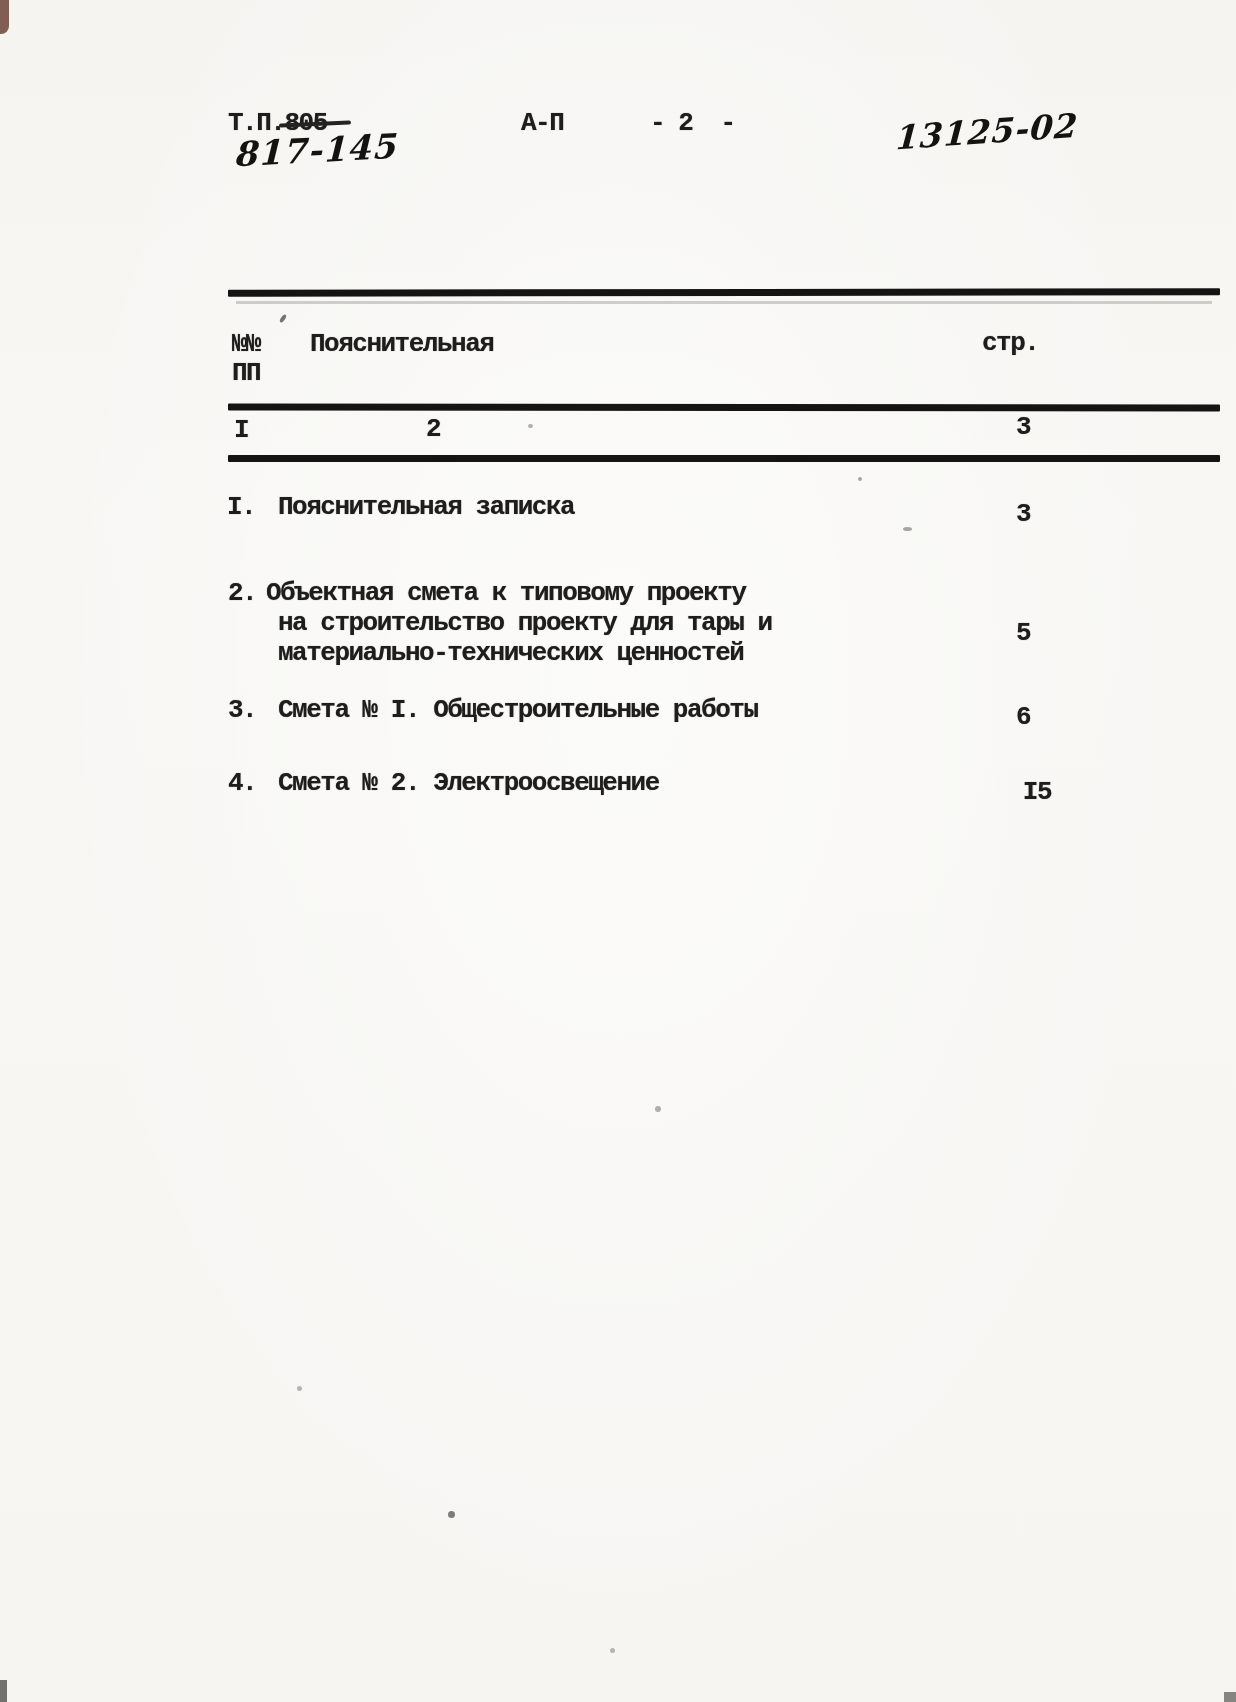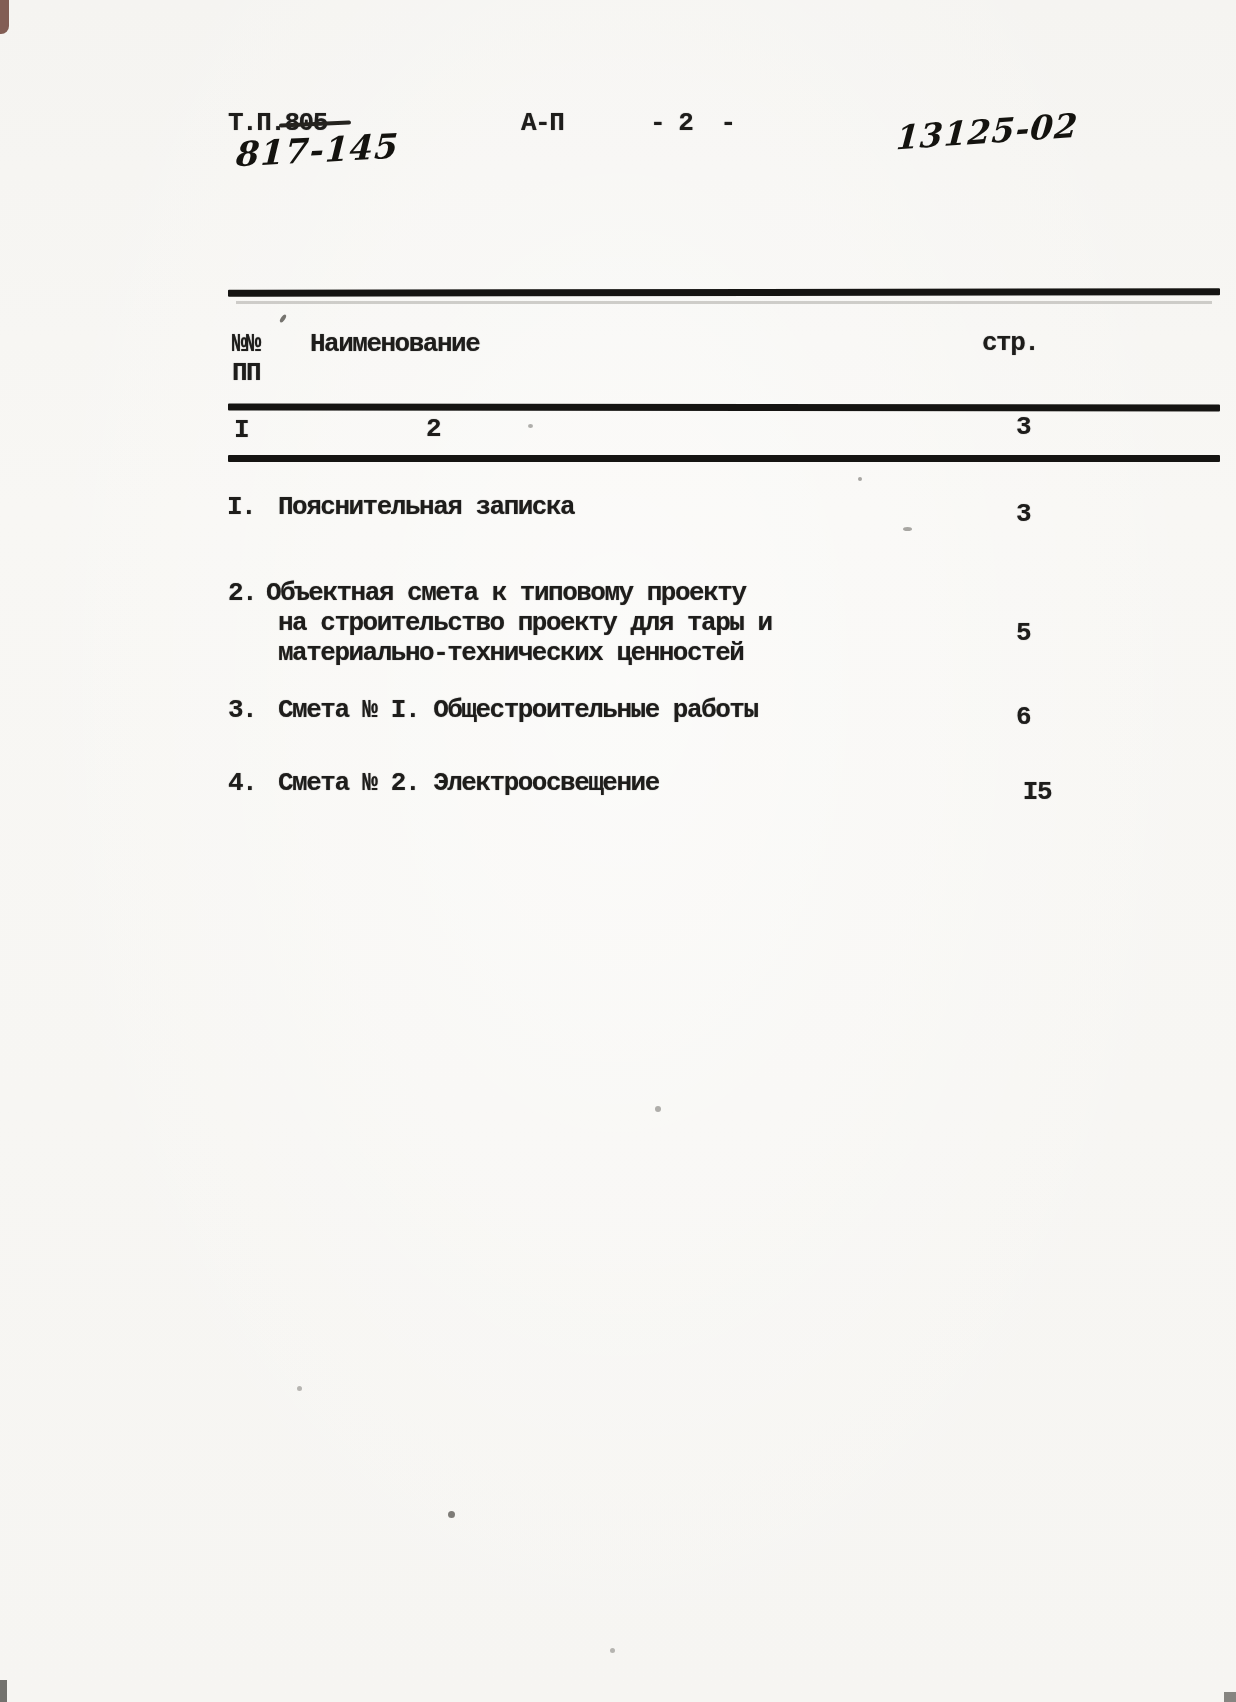--- a/index.html
+++ b/index.html
@@ -82,21 +82,21 @@
   <div class="abs hand" style="left:896px;top:115px;font-size:33px;transform:rotate(-4deg) skewX(-8deg);">13125-02</div>
 
 
   <div class="rule" style="top:289px;height:7px;transform:rotate(-0.08deg);"></div>
   <div class="rule-echo" style="top:301px;height:3px;"></div>
   <div class="rule" style="top:404px;height:7px;transform:rotate(0.06deg);"></div>
   <div class="rule" style="top:455px;height:7px;"></div>
 
   <div class="abs typed" style="left:232px;top:331px;">№№</div>
   <div class="abs typed" style="left:232px;top:360px;">ПП</div>
-  <div class="abs typed" style="left:310px;top:331px;">Наименование</div>
+  <div class="abs typed" style="left:310px;top:331px;">Пояснительная</div>
   <div class="abs typed" style="left:982px;top:330px;">стр.</div>
 
   <div class="abs typed" style="left:234px;top:417px;">I</div>
   <div class="abs typed" style="left:426px;top:416px;">2</div>
   <div class="abs typed page-col" style="top:414px;">3</div>
 
   <div>
     <div class="abs typed" style="left:227px;top:494px;">I.</div>
     <div class="abs typed" style="left:278px;top:494px;">Пояснительная записка</div>
     <div class="abs typed page-col" style="top:501px;">3</div>

